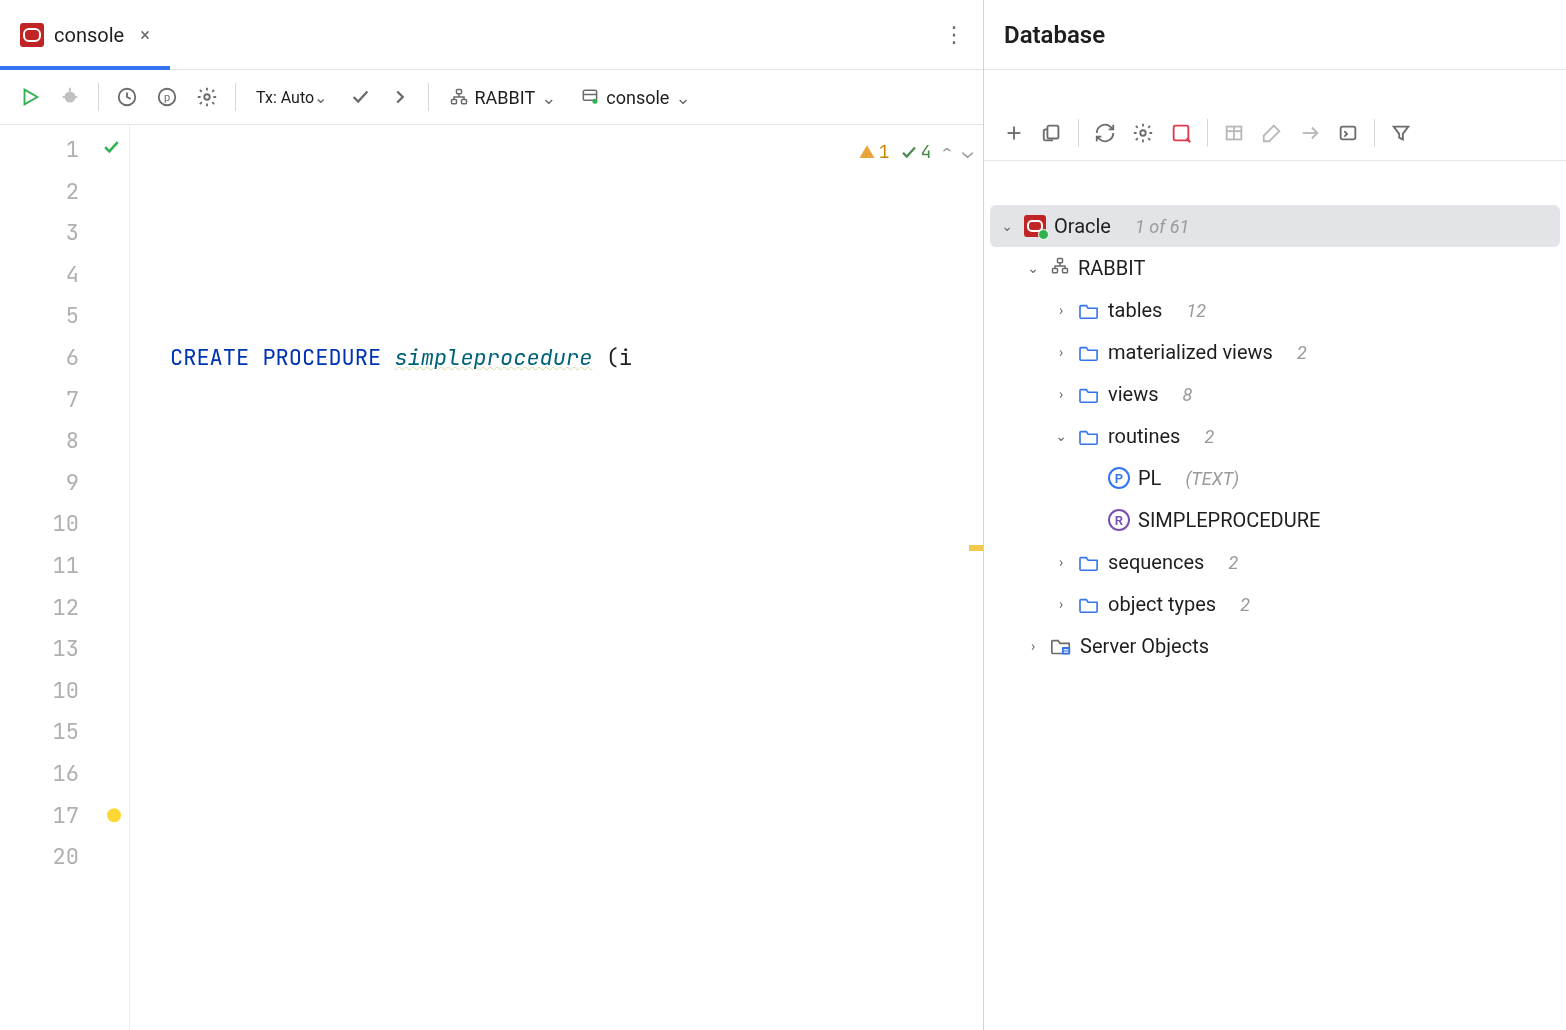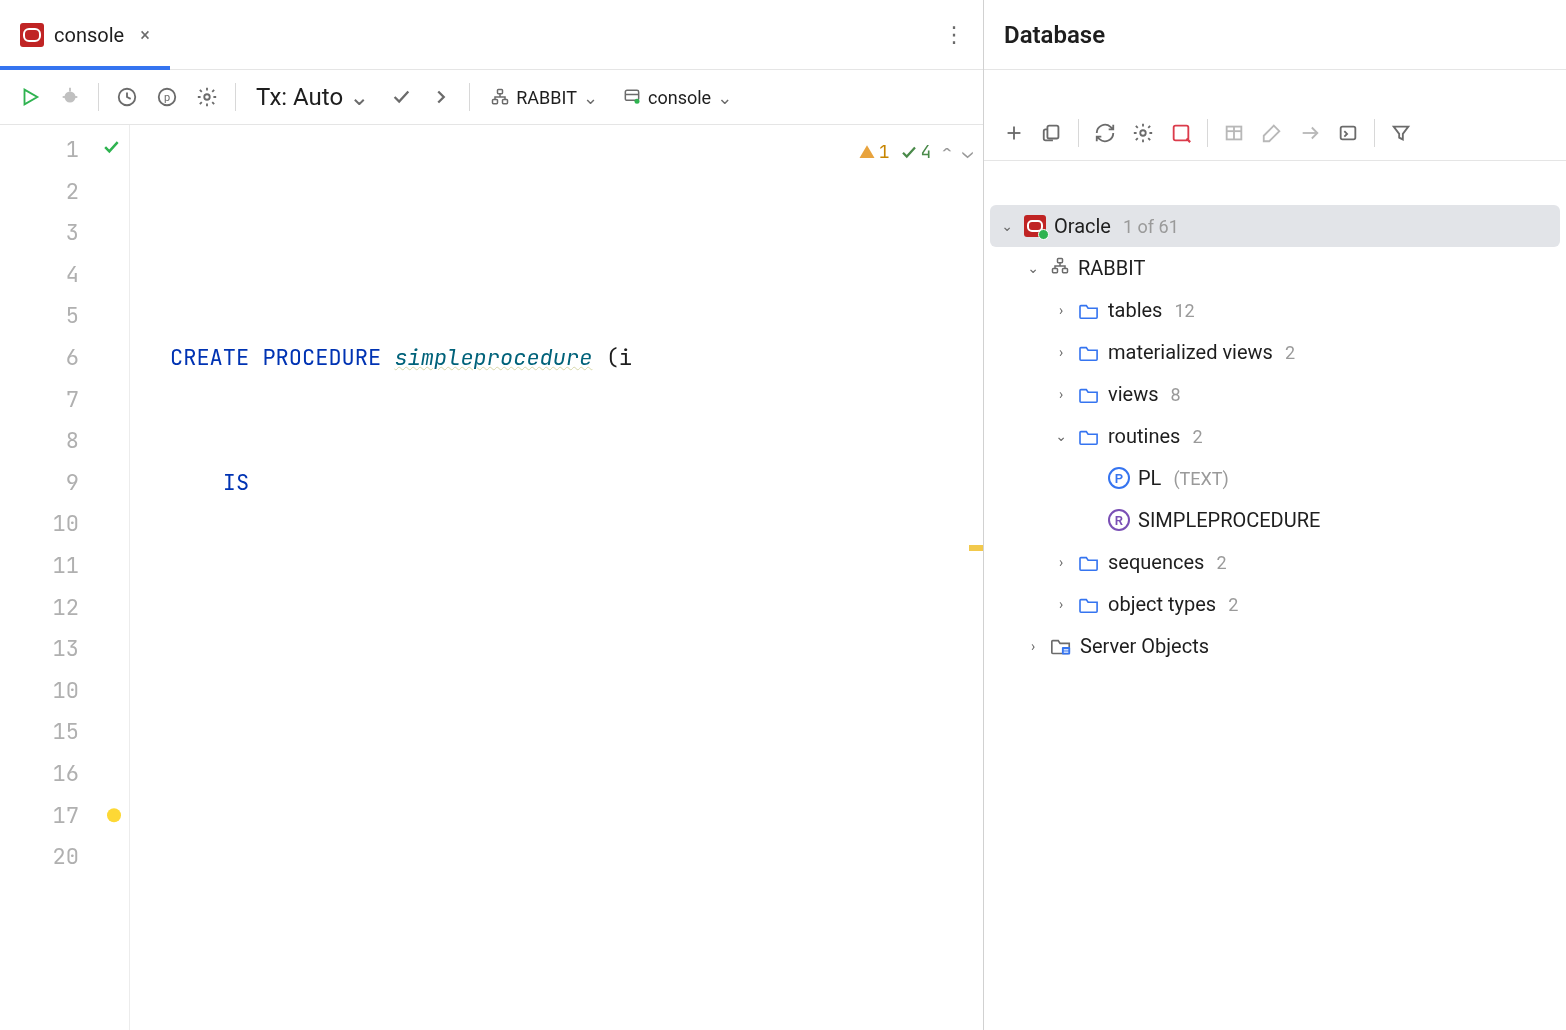--- a/index.html
+++ b/index.html
@@ -94,24 +94,23 @@
     border-radius: 4px;
   }
   .tb-btn svg { width: 22px; height: 22px; }
   .tb-sep {
     width: 1px; height: 28px;
     background: #d8d8d8;
     margin: 0 4px;
   }
   .tb-text {
     color: #1e1e1e;
-    font-size: 24px;
+    font-size: 16px;
     display: flex;
     align-items: center;
-    gap: 6px;
     padding: 0 8px;
     cursor: pointer;
   }
   .chev-down { color: #6b6b6b; }
   .schema-conn { display:flex; align-items:center; gap:6px; color:#1e1e1e; font-size:18px; padding:0 8px; cursor:pointer;}
   .schema-conn svg { width:20px; height:20px; }
 
   
   .editor {
     flex: 1;
@@ -212,21 +211,21 @@
     cursor:pointer;
   }
   .tree-row.sel { background:#e2e4e8; }
   .tree-row .exp {
     width:18px;
     color:#6b6b6b;
     font-size:14px;
     text-align:center;
   }
   .tree-row .lbl { color:#1e1e1e; }
-  .tree-row .cnt { color:#9a9a9a; font-size:18px; margin-left:4px; }
+  .tree-row .cnt { color:#9a9a9a; font-size:18px; margin-left:16px;font-style:italic; }
   .tree-ind-1 { padding-left:34px; }
   .tree-ind-2 { padding-left:62px; }
   .tree-ind-3 { padding-left:92px; }
   .folder-icon {
     width:22px; height:18px;
     position:relative;
   }
   .folder-icon svg { width:22px; height:18px; }
   .schema-ic svg { width:20px; height:20px; }
   .badge-p, .badge-r {
@@ -371,21 +370,20 @@
               <polyline points="4,13 9,18 20,6"></polyline>
             </svg>
           <span>4</span>
         </span>
         <span class="nav">⌃</span>
         <span class="nav">⌄</span>
       </div>
       <div class="yellow-marker"></div>
 
       <div class="line"><span class="kw">CREATE</span> <span class="kw">PROCEDURE</span> <span class="it wavy">simpleprocedure</span><span> (i</span></div>
-      <div class="line">    <span class="kw">IS</span></div>
       
       
       
       
       
       
       
       
       
       

